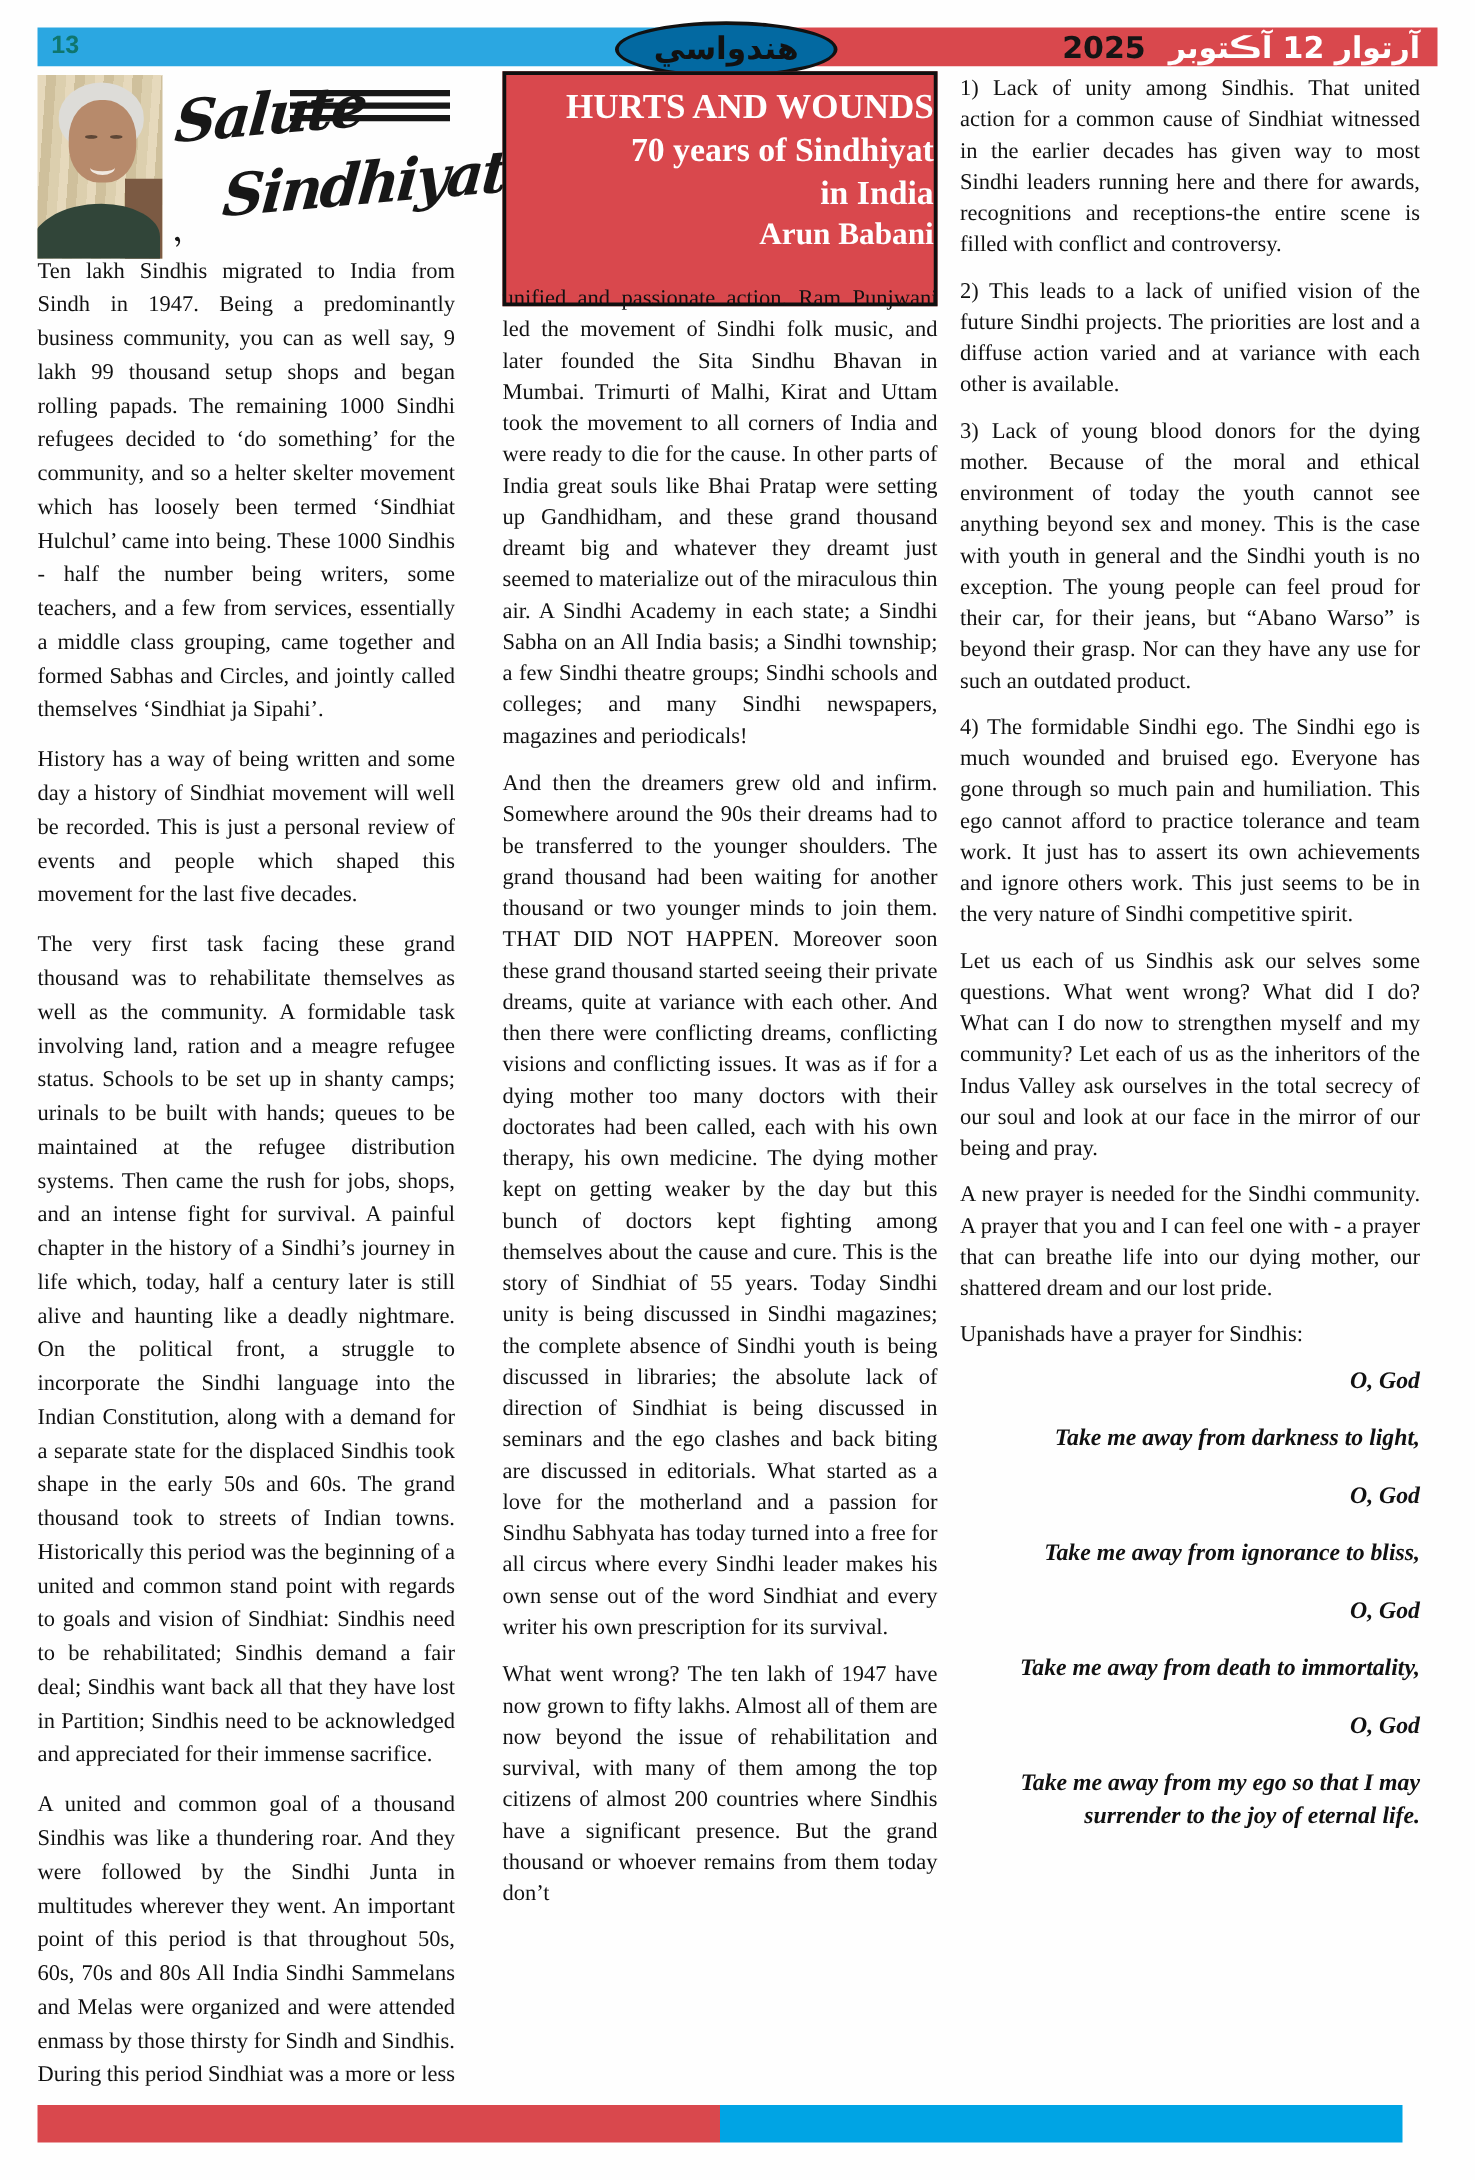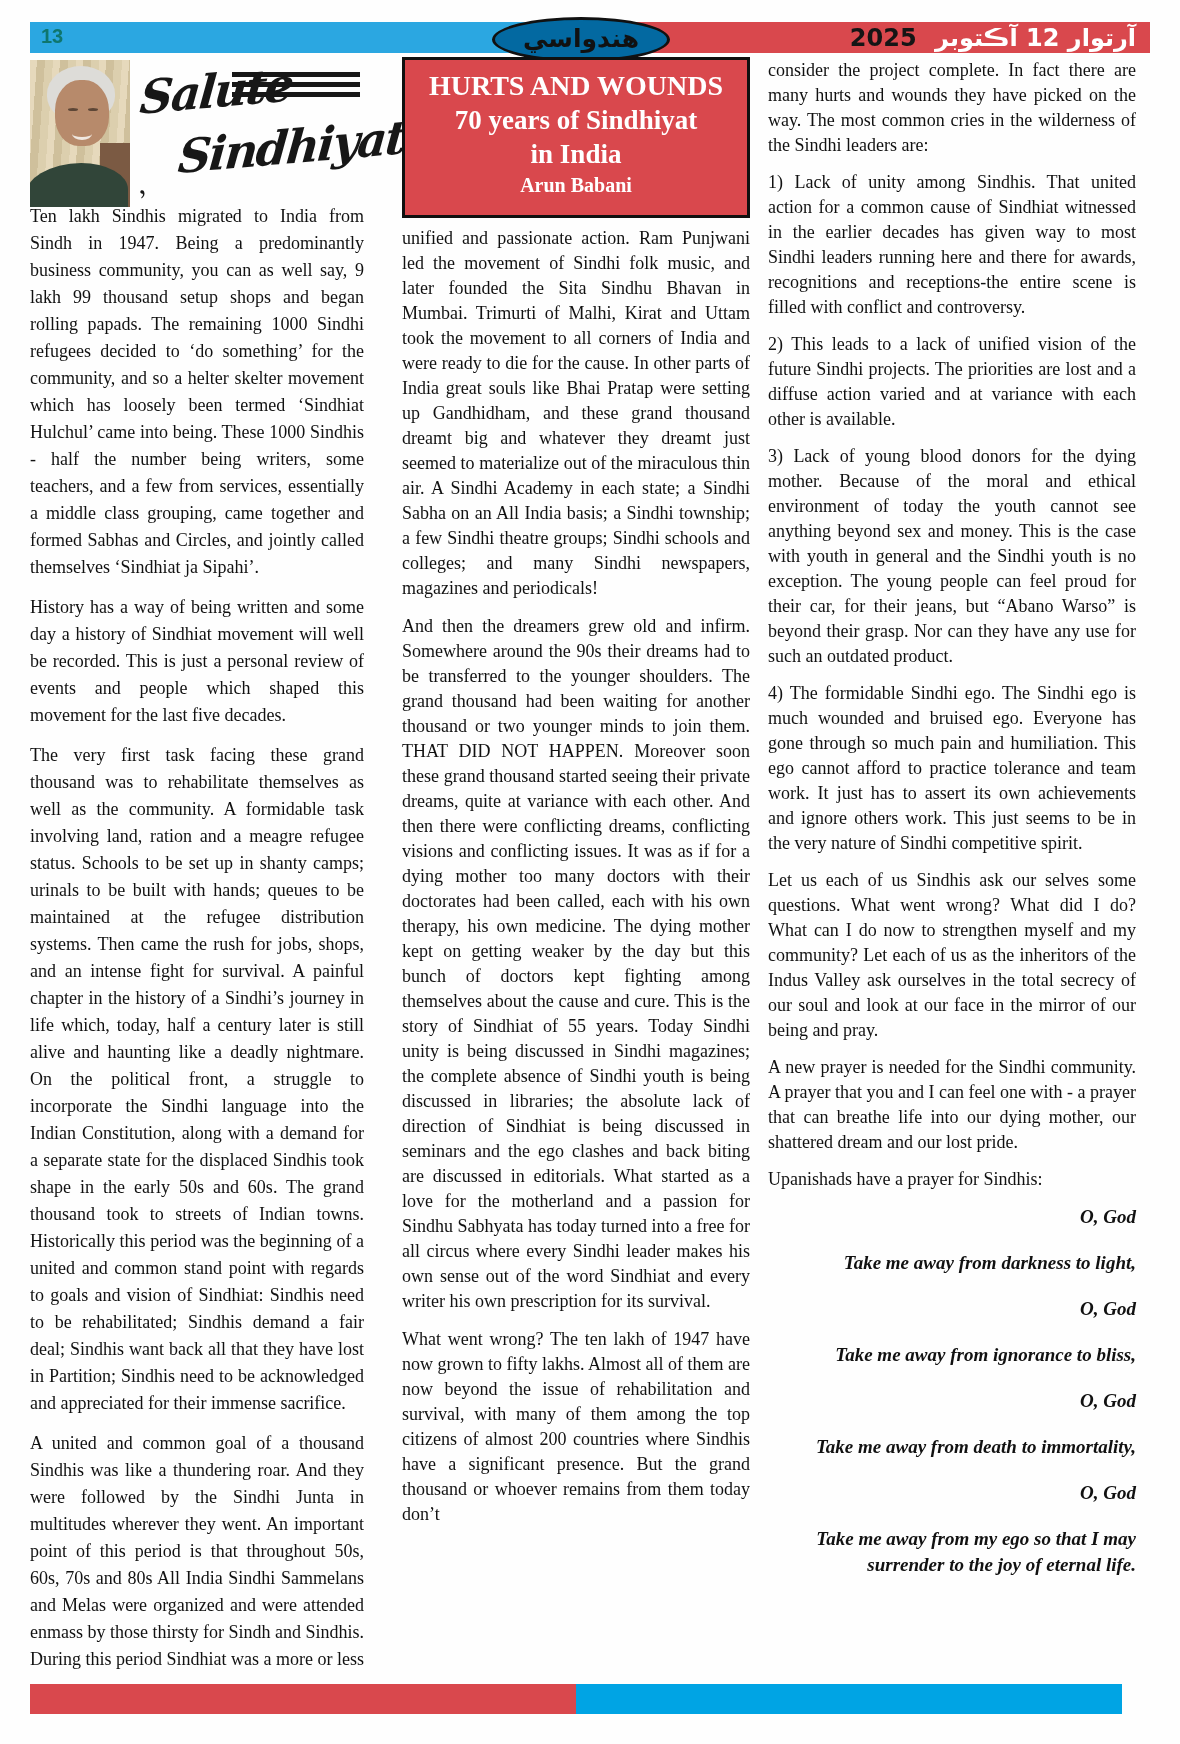--- a/index.html
+++ b/index.html
@@ -49,27 +49,27 @@
   .salute-w1, .salute-w2 {
     position:absolute; font-family:"DejaVu Serif", serif; font-style:italic; font-weight:bold;
     color:#171717; letter-spacing:-2px; white-space:nowrap; transform:rotate(-5deg) skewX(-10deg);
   }
   .salute-w1 { left:2px; top:6px; font-size:46px; }
   .salute-w2 { left:40px; top:62px; font-size:46px; }
   .salute-tick { position:absolute; left:-4px; bottom:2px; font-size:30px; font-style:italic; color:#171717; transform:rotate(-20deg); }
 
   
   .title-box {
-    position:absolute; left:402px; top:57px; width:348px; height:161px; box-sizing:border-box;
-    background:#d9484d; border:3px solid #101010; text-align:center; color:#fff; padding-top:5px;
+    position:absolute; left:402px; top:57px; width:348px; height:188px; box-sizing:border-box;
+    background:#d9484d; border:3px solid #101010; text-align:right; color:#fff; padding-top:5px;
   }
   .title-box .t1 { font-size:28px; font-weight:bold; margin:5px 0 3px; }
   .title-box .t2 { font-size:27px; font-weight:bold; margin:3px 0; }
   .title-box .t3 { font-size:27px; font-weight:bold; margin:3px 0; }
-  .title-box .author { font-size:20px; font-weight:bold; margin-top:4px; }
+  .title-box .author { font-size:25px; font-weight:bold; margin-top:4px; }
 
   
   .col { position:absolute; text-align:justify; font-size:18px; }
   .col p { margin:0 0 13px 0; }
   .col-1 { left:30px;  top:203px; width:334px; line-height:27px; }
   .col-2 { left:402px; top:226px; width:348px; line-height:25px; }
   .col-3 { left:768px; top:58px;  width:368px; line-height:25px; }
   .col-3 p { margin:0 0 12px 0; }
 
   .prayer-line {
@@ -131,21 +131,20 @@
     <p>A united and common goal of a thousand Sindhis was like a thundering roar. And they were followed by the Sindhi Junta in multitudes wherever they went. An important point of this period is that throughout 50s, 60s, 70s and 80s All India Sindhi Sammelans and Melas were organized and were attended enmass by those thirsty for Sindh and Sindhis. During this period Sindhiat was a more or less</p>
   </div>
 
   <div class="col col-2">
     <p>unified and passionate action. Ram Punjwani led the movement of Sindhi folk music, and later founded the Sita Sindhu Bhavan in Mumbai. Trimurti of Malhi, Kirat and Uttam took the movement to all corners of India and were ready to die for the cause. In other parts of India great souls like Bhai Pratap were setting up Gandhidham, and these grand thousand dreamt big and whatever they dreamt just seemed to materialize out of the miraculous thin air. A Sindhi Academy in each state; a Sindhi Sabha on an All India basis; a Sindhi township; a few Sindhi theatre groups; Sindhi schools and colleges; and many Sindhi newspapers, magazines and periodicals!</p>
     <p>And then the dreamers grew old and infirm. Somewhere around the 90s their dreams had to be transferred to the younger shoulders. The grand thousand had been waiting for another thousand or two younger minds to join them. THAT DID NOT HAPPEN. Moreover soon these grand thousand started seeing their private dreams, quite at variance with each other. And then there were conflicting dreams, conflicting visions and conflicting issues. It was as if for a dying mother too many doctors with their doctorates had been called, each with his own therapy, his own medicine. The dying mother kept on getting weaker by the day but this bunch of doctors kept fighting among themselves about the cause and cure. This is the story of Sindhiat of 55 years. Today Sindhi unity is being discussed in Sindhi magazines; the complete absence of Sindhi youth is being discussed in libraries; the absolute lack of direction of Sindhiat is being discussed in seminars and the ego clashes and back biting are discussed in editorials. What started as a love for the motherland and a passion for Sindhu Sabhyata has today turned into a free for all circus where every Sindhi leader makes his own sense out of the word Sindhiat and every writer his own prescription for its survival.</p>
     <p>What went wrong? The ten lakh of 1947 have now grown to fifty lakhs. Almost all of them are now beyond the issue of rehabilitation and survival, with many of them among the top citizens of almost 200 countries where Sindhis have a significant presence. But the grand thousand or whoever remains from them today don’t</p>
   </div>
 
   <div class="col col-3">
-    <p>consider the project complete. In fact there are many hurts and wounds they have picked on the way. The most common cries in the wilderness of the Sindhi leaders are:</p>
     <p>1) Lack of unity among Sindhis. That united action for a common cause of Sindhiat witnessed in the earlier decades has given way to most Sindhi leaders running here and there for awards, recognitions and receptions-the entire scene is filled with conflict and controversy.</p>
     <p>2) This leads to a lack of unified vision of the future Sindhi projects. The priorities are lost and a diffuse action varied and at variance with each other is available.</p>
     <p>3) Lack of young blood donors for the dying mother. Because of the moral and ethical environment of today the youth cannot see anything beyond sex and money. This is the case with youth in general and the Sindhi youth is no exception. The young people can feel proud for their car, for their jeans, but “Abano Warso” is beyond their grasp. Nor can they have any use for such an outdated product.</p>
     <p>4) The formidable Sindhi ego. The Sindhi ego is much wounded and bruised ego. Everyone has gone through so much pain and humiliation. This ego cannot afford to practice tolerance and team work. It just has to assert its own achievements and ignore others work. This just seems to be in the very nature of Sindhi competitive spirit.</p>
     <p>Let us each of us Sindhis ask our selves some questions. What went wrong? What did I do? What can I do now to strengthen myself and my community? Let each of us as the inheritors of the Indus Valley ask ourselves in the total secrecy of our soul and look at our face in the mirror of our being and pray.</p>
     <p>A new prayer is needed for the Sindhi community. A prayer that you and I can feel one with - a prayer that can breathe life into our dying mother, our shattered dream and our lost pride.</p>
     <p>Upanishads have a prayer for Sindhis:</p>
     <div class="prayer-line">O, God</div>
     <div class="prayer-line">Take me away from darkness to light,</div>
     <div class="prayer-line">O, God</div>

